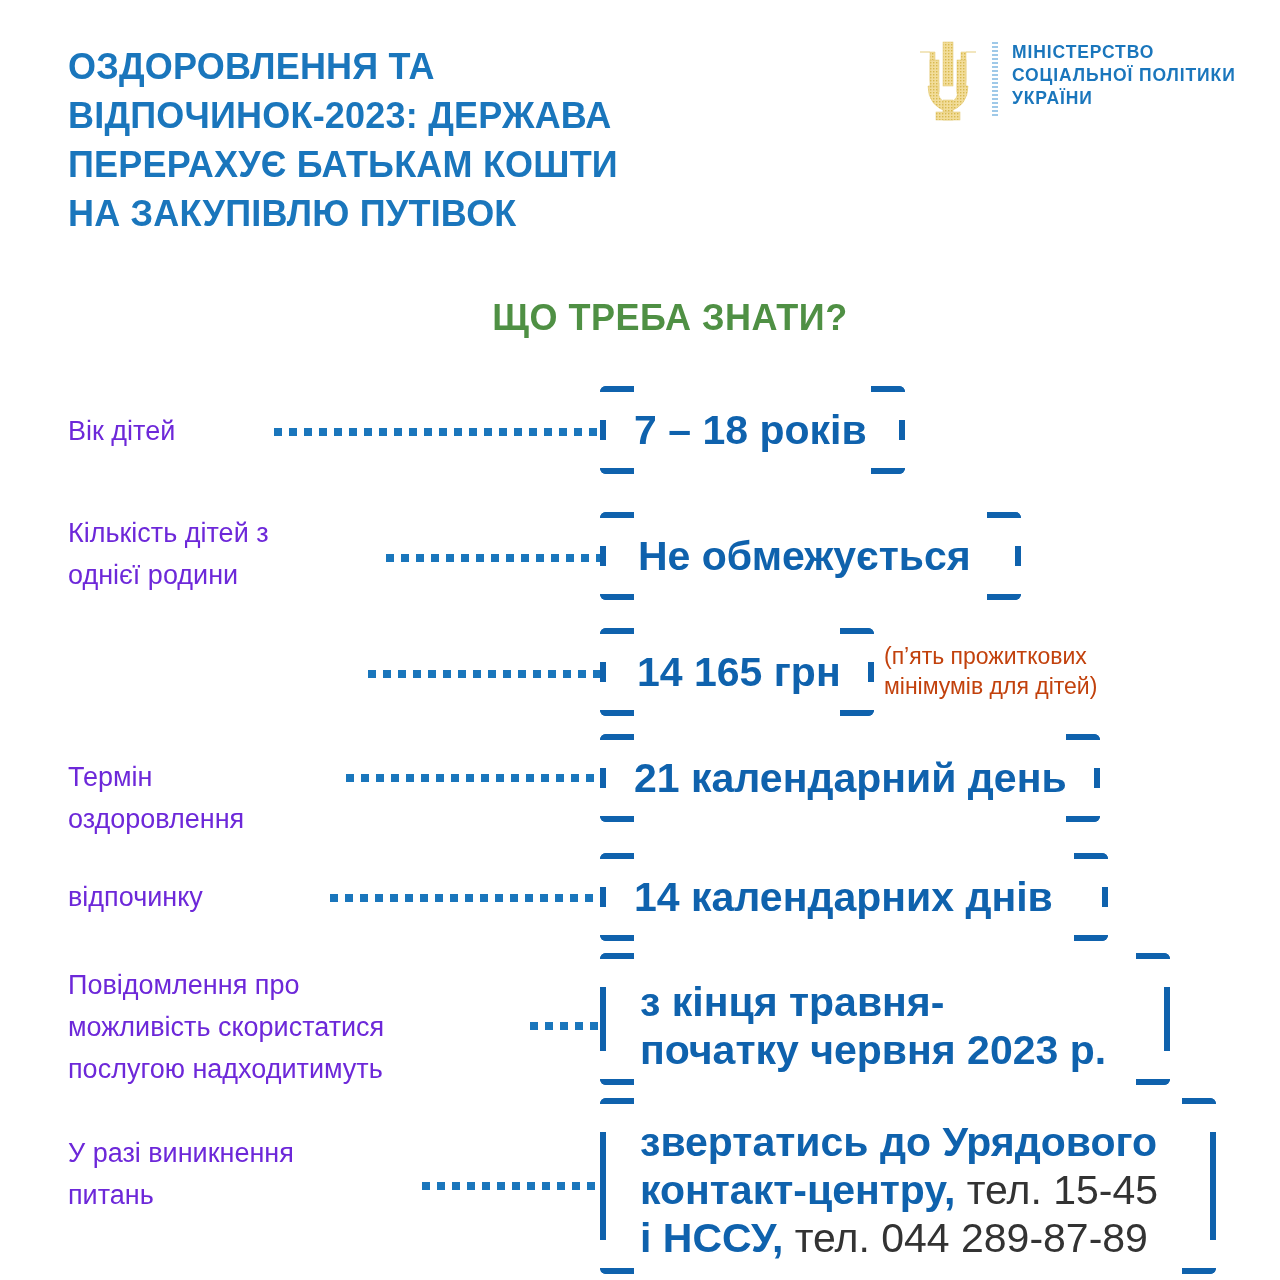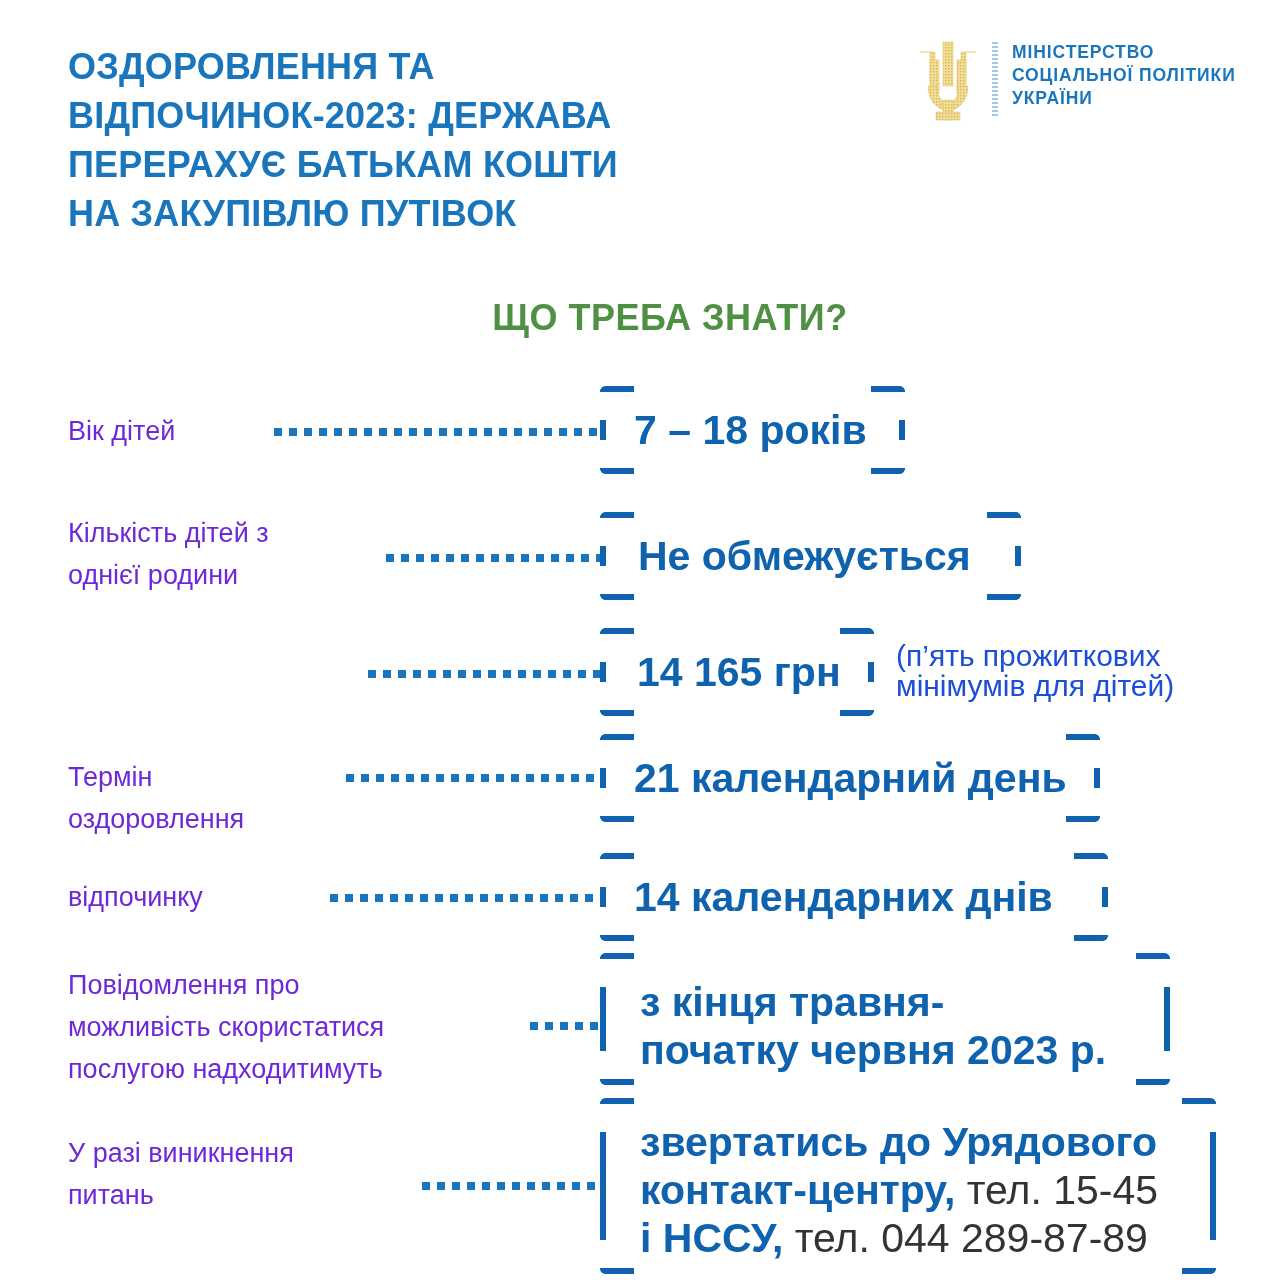--- a/index.html
+++ b/index.html
@@ -168,26 +168,25 @@
     font-weight: bold;
     white-space: pre-line;
   }
   .row-value .plain {
     color: #333333;
     font-weight: normal;
   }
 
   .row-note {
     position: absolute;
-    color: #1d4ed8;
-    font-size: 30px;
+    color: #c2410c;
+    font-size: 23px;
     line-height: 30px;
     font-weight: normal;
     white-space: pre-line;
-    margin-left: 12px;
   }
 </style>
 </head>
 <body>
 
 <div class="header">
 
   <div class="title">ОЗДОРОВЛЕННЯ ТА
 ВІДПОЧИНОК-2023: ДЕРЖАВА
 ПЕРЕРАХУЄ БАТЬКАМ КОШТИ

